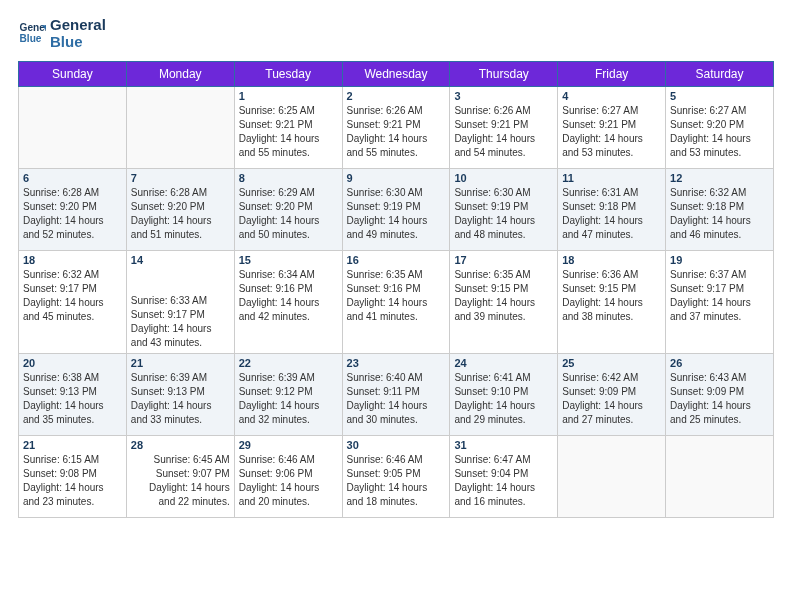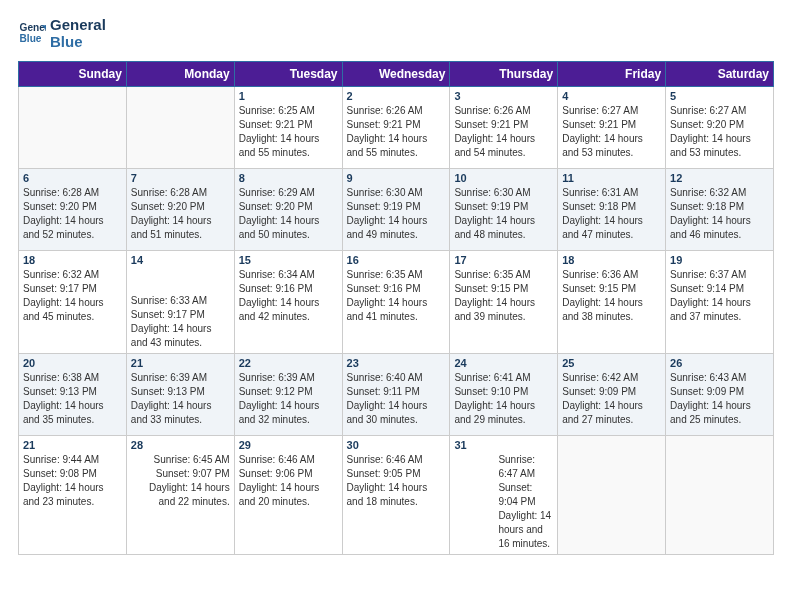--- a/index.html
+++ b/index.html
@@ -44,26 +44,26 @@
       font-size: 14px;
       color: #333;
       margin-top: 2px;
     }
     .calendar {
       width: 100%;
       border-collapse: collapse;
       border: 1px solid #ccc;
     }
     .calendar th {
-      background: #4c1d95;
+      background: #6d28d9;
       color: #fff;
       font-size: 12px;
-      font-weight: bold;
+      font-weight: normal;
       padding: 5px 4px;
-      text-align: right;
+      text-align: center;
       border: 1px solid #2e6da4;
     }
     .calendar td {
       vertical-align: top;
       border: 1px solid #ccc;
       padding: 3px 4px;
       width: calc(100% / 7);
       height: 82px;
       font-size: 9.5px;
       color: #333;
@@ -235,21 +235,21 @@
           </td>
           <td>
             <span class="day-num">18</span>
             <div class="day-info" style="white-space: pre-line;">Sunrise: 6:36 AM
 Sunset: 9:15 PM
 Daylight: 14 hours and 38 minutes.</div>
           </td>
           <td>
             <span class="day-num">19</span>
             <div class="day-info" style="white-space: pre-line;">Sunrise: 6:37 AM
-Sunset: 9:14 PM
+Sunset: 9:17 PM
 Daylight: 14 hours and 37 minutes.</div>
           </td>
         </tr>
         <tr class="row-alt">
           <td>
             <span class="day-num">20</span>
             <div class="day-info" style="white-space: pre-line;">Sunrise: 6:38 AM
 Sunset: 9:13 PM
 Daylight: 14 hours and 35 minutes.</div>
           </td>
@@ -286,21 +286,21 @@
           <td>
             <span class="day-num">26</span>
             <div class="day-info" style="white-space: pre-line;">Sunrise: 6:43 AM
 Sunset: 9:09 PM
 Daylight: 14 hours and 25 minutes.</div>
           </td>
         </tr>
         <tr>
           <td>
             <span class="day-num">21</span>
-            <div class="day-info" style="white-space: pre-line;">Sunrise: 9:44 AM
+            <div class="day-info" style="white-space: pre-line;">Sunrise: 6:15 AM
 Sunset: 9:08 PM
 Daylight: 14 hours and 23 minutes.</div>
           </td>
           <td>
             <span class="day-num">28</span>
             <div class="day-info" style="white-space: pre-line; text-align: right;">Sunrise: 6:45 AM
 Sunset: 9:07 PM
 Daylight: 14 hours and 22 minutes.</div>
           </td>
           <td>
@@ -310,21 +310,21 @@
 Daylight: 14 hours and 20 minutes.</div>
           </td>
           <td>
             <span class="day-num">30</span>
             <div class="day-info" style="white-space: pre-line;">Sunrise: 6:46 AM
 Sunset: 9:05 PM
 Daylight: 14 hours and 18 minutes.</div>
           </td>
           <td>
             <span class="day-num">31</span>
-            <div class="day-info" style="white-space: pre-line; margin-left: 44px;">Sunrise: 6:47 AM
+            <div class="day-info" style="white-space: pre-line;">Sunrise: 6:47 AM
 Sunset: 9:04 PM
 Daylight: 14 hours and 16 minutes.</div>
           </td>
           <td class="empty"></td>
           <td class="empty"></td>
         </tr>
       </tbody>
   </table>
 </div>
 

